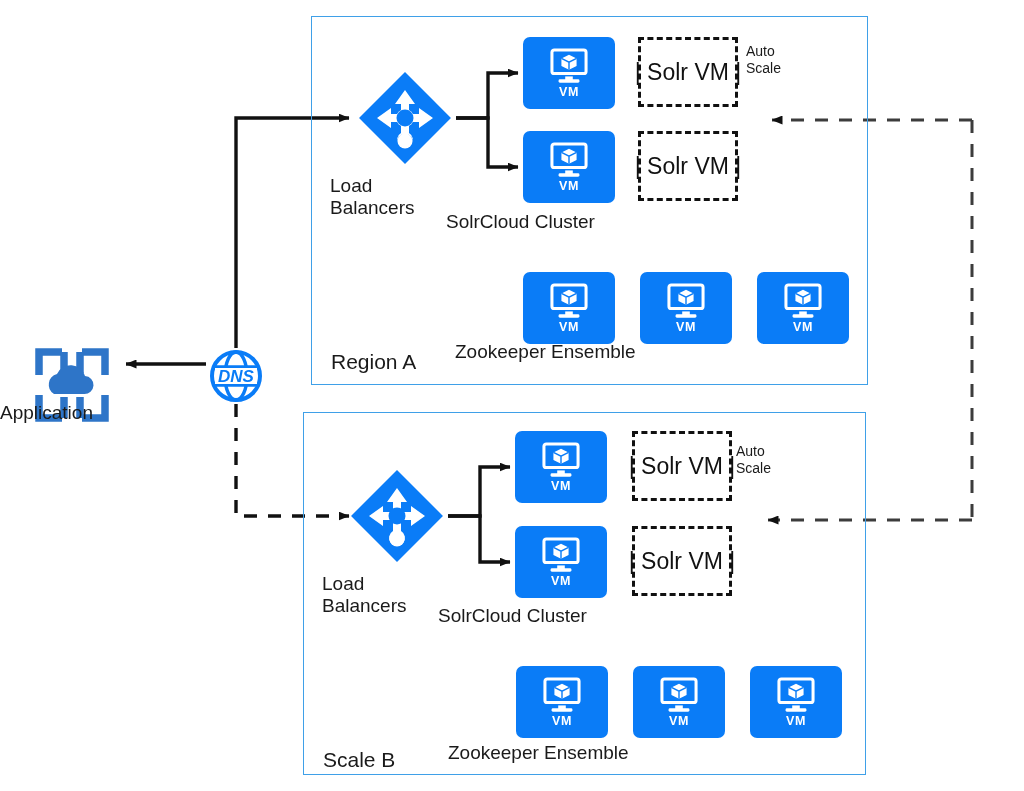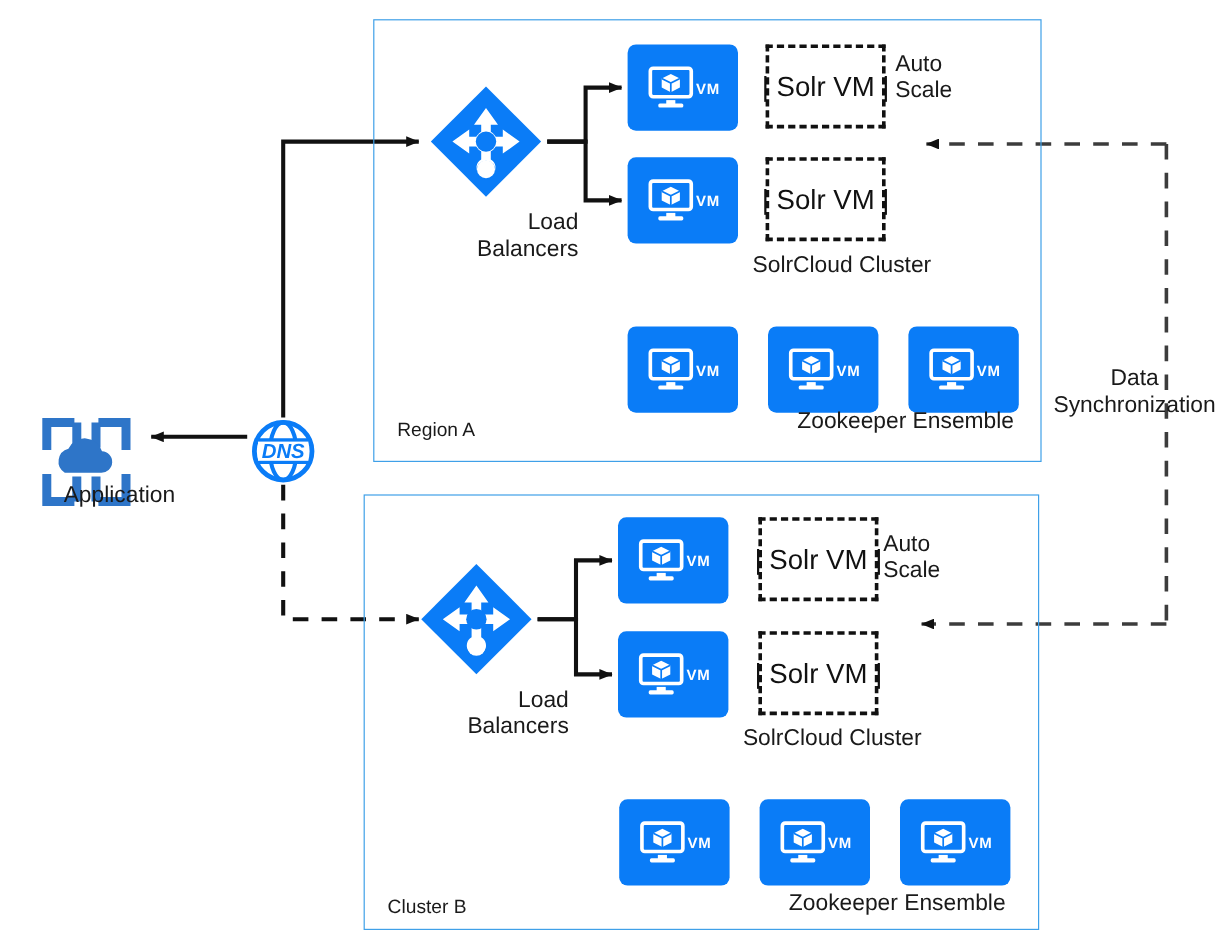--- a/index.html
+++ b/index.html
@@ -1,32 +1,32 @@
 <!DOCTYPE html>
 <html><head>
 <meta charset="utf-8">
 <style>
   html,body{margin:0;padding:0;background:#ffffff;}
   body{font-family:"Liberation Sans", sans-serif;}
   #canvas{position:relative;width:1024px;height:791px;background:#fff;overflow:hidden;}
   #wires{position:absolute;left:0;top:0;width:1024px;height:791px;}
   .region{position:absolute;border:1.6px solid #3fa0e8;background:transparent;box-sizing:border-box;}
-  .region-label{position:absolute;font-size:16px;color:#1a1a1a;white-space:nowrap;}
+  .region-label{position:absolute;font-size:21px;color:#1a1a1a;white-space:nowrap;}
   .vm{position:absolute;width:92px;height:72px;background:#0a7cf7;border-radius:7px;
-      display:flex;align-items:center;justify-content:center;box-sizing:border-box;}
+      display:flex;flex-direction:column;align-items:center;justify-content:center;box-sizing:border-box;}
   .vm .glyph{display:block;}
   .vm .vmlabel{font-size:12.5px;font-weight:bold;color:#fff;letter-spacing:.6px;margin-top:1px;}
   .solrbox{position:absolute;width:100px;height:70px;border:3.5px dashed #111;
            display:flex;align-items:center;justify-content:center;box-sizing:border-box;}
   .solrbox span{font-size:23px;color:#111;white-space:nowrap;}
-  .caption{position:absolute;font-size:19px;color:#1a1a1a;text-align:right;white-space:nowrap;line-height:1.16;}
+  .caption{position:absolute;font-size:19px;color:#1a1a1a;text-align:left;white-space:nowrap;line-height:1.16;}
   .lb{position:absolute;width:104px;height:104px;}
   .app{position:absolute;width:76px;height:76px;}
   .dns{position:absolute;width:56px;height:56px;}
-  .sidelabel{position:absolute;font-size:19px;color:#1a1a1a;line-height:1.18;white-space:nowrap;}
+  .sidelabel{position:absolute;font-size:14px;color:#1a1a1a;line-height:1.18;white-space:nowrap;}
 </style>
 </head>
 <body>
 
 <div id="canvas">
 
   <svg id="wires" viewBox="0 0 1024 791">
     <defs>
       <marker id="arrow" markerWidth="11" markerHeight="9" refX="10.5" refY="4.5" orient="auto" markerUnits="userSpaceOnUse">
         <path d="M0,0 L11,4.5 L0,9 z" fill="#111"></path>
@@ -161,27 +161,23 @@
       <rect x="4" y="2" width="36" height="25" rx="2.5" fill="none" stroke="#fff" stroke-width="3.2"></rect>
       <rect x="18" y="30" width="8" height="4" fill="#fff"></rect>
       <rect x="11" y="33" width="22" height="3.6" rx="1.4" fill="#fff"></rect>
       <path d="M22,7 L30,11 L30,19 L22,23 L14,19 L14,11 z" fill="#fff"></path>
       <path d="M14,11 L22,15 L30,11 M22,15 L22,23" stroke="#0a7cf7" stroke-width="1.5" fill="none"></path>
     </svg>
     <span class="vmlabel">VM</span>
   </div>
   <div class="caption" style="left:455px;top:341px;width:390px;">Zookeeper Ensemble</div>
 
-  <div class="sidelabel" style="left:867px;top:305px;width:157px;text-align:center;">
-    <div>Data</div>
-    <div>Synchronization</div>
-  </div>
 
   <div class="region" style="left:303px;top:412px;width:563px;height:363px;"></div>
-  <div class="region-label" style="left:323px;top:748px;">Cluster B</div>
+  <div class="region-label" style="left:323px;top:748px;">Scale B</div>
 
   <div class="lb" style="left:345px;top:464px;">
     <svg viewBox="0 0 104 104" width="104" height="104">
       <rect x="52" y="6" width="65" height="65" transform="rotate(45 52 6)" fill="#0a7cf7"></rect>
       <g fill="#fff">
         <path d="M52,24 L62,38 L56,38 L56,47 L48,47 L48,38 L42,38 z"></path>
         <path d="M24,52 L38,42 L38,48 L47,48 L47,56 L38,56 L38,62 z"></path>
         <path d="M80,52 L66,62 L66,56 L57,56 L57,48 L66,48 L66,42 z"></path>
         <path d="M48,57 h8 v10 a8,8 0 1 1 -8,0 z"></path>
       </g>

